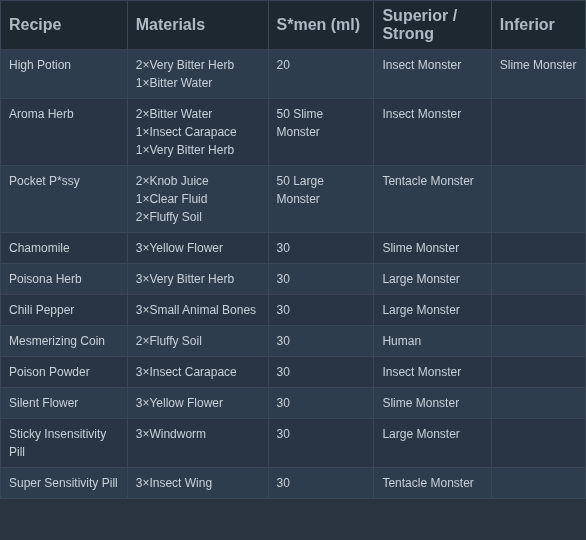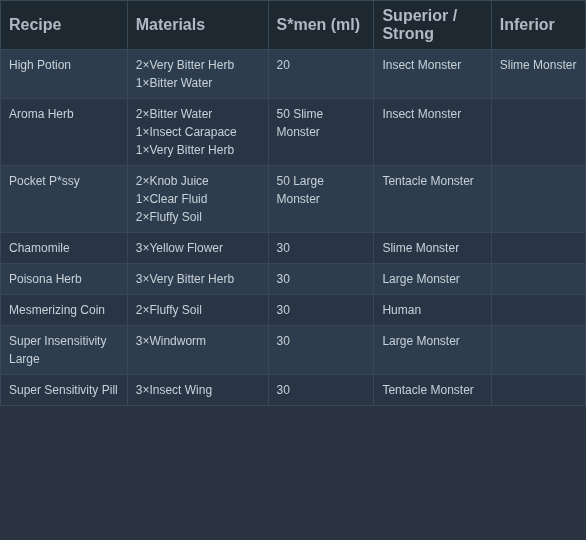--- a/index.html
+++ b/index.html
@@ -79,28 +79,49 @@
         <td></td>
       </tr>
       <tr>
         <td>Poisona Herb</td>
         <td>3×Very Bitter Herb</td>
         <td>30</td>
         <td>Large Monster</td>
         <td></td>
       </tr>
       <tr>
+        <td>Chili Pepper</td>
+        <td>3×Small Animal Bones</td>
+        <td>30</td>
+        <td>Large Monster</td>
+        <td></td>
+      </tr>
+      <tr>
         <td>Mesmerizing Coin</td>
         <td>2×Fluffy Soil</td>
         <td>30</td>
         <td>Human</td>
         <td></td>
       </tr>
       <tr>
-        <td>Super Insensitivity Large</td>
+        <td>Poison Powder</td>
+        <td>3×Insect Carapace</td>
+        <td>30</td>
+        <td>Insect Monster</td>
+        <td></td>
+      </tr>
+      <tr>
+        <td>Silent Flower</td>
+        <td>3×Yellow Flower</td>
+        <td>30</td>
+        <td>Slime Monster</td>
+        <td></td>
+      </tr>
+      <tr>
+        <td>Sticky Insensitivity Pill</td>
         <td>3×Windworm</td>
         <td>30</td>
         <td>Large Monster</td>
         <td></td>
       </tr>
       <tr>
         <td>Super Sensitivity Pill</td>
         <td>3×Insect Wing</td>
         <td>30</td>
         <td>Tentacle Monster</td>

